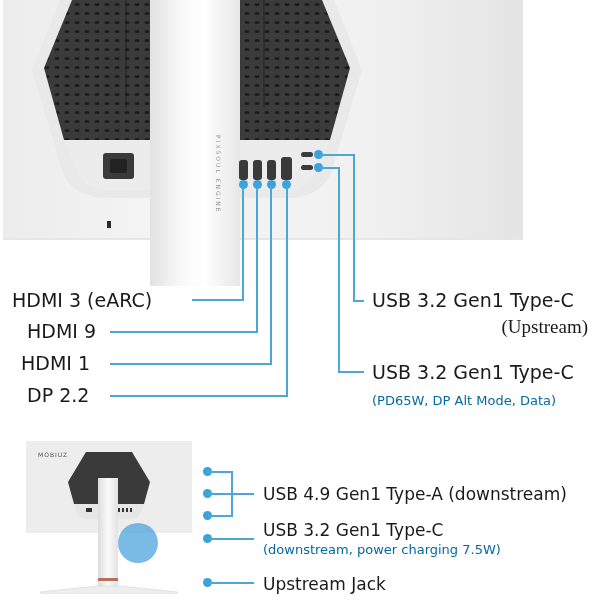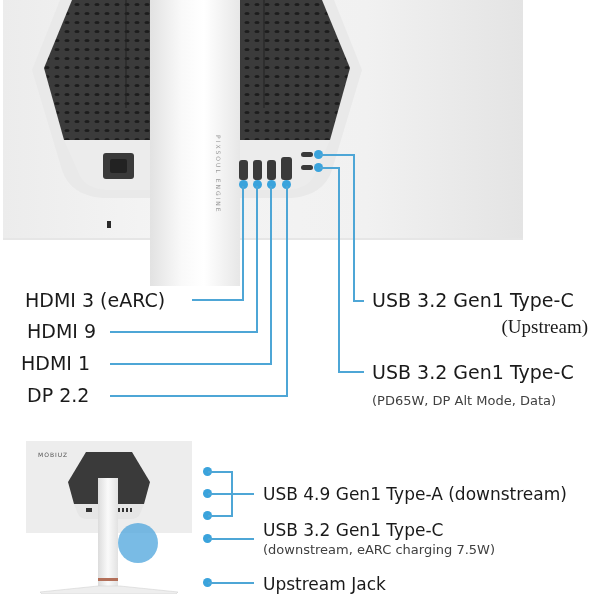--- a/index.html
+++ b/index.html
@@ -17,21 +17,21 @@
   .power-socket::after { content:""; position:absolute; left:7px; top:6px; width:17px; height:14px; background:#222; border-radius:2px; }
   .lock-slot { left:107px; top:221px; width:4px; height:7px; background:#2a2a2a; }
   .port { background:#3a3a3a; border-radius:3px; }
   .port-hdmi { width:9px; height:20px; top:160px; }
   .port-usbc { width:12px; height:5px; border-radius:3px; }
   .dot { width:9px; height:9px; border-radius:50%; background:#3aa3dc; }
   .line-v { width:2px; background:#4ea6d6; }
   .line-h { height:2px; background:#4ea6d6; }
 
   .label-lg { font-size:19px; line-height:22px; white-space:nowrap; color:#1a1a1a; }
-  .label-sm { font-size:13px; line-height:16px; white-space:nowrap; color:#404040; }
+  .label-sm { font-size:13px; line-height:16px; white-space:nowrap; color:#0369a1; }
 
   
   .mini-panel { left:26px; top:441px; width:166px; height:92px; background:#ededed; }
   .mini-logo { left:38px; top:451px; font-size:6px; color:#555; letter-spacing:1px; }
   .mini-hex { left:68px; top:452px; width:82px; height:70px; }
   .mini-stand { left:98px; top:478px; width:20px; height:110px; background:linear-gradient(90deg,#dcdcdc,#fafafa,#e2e2e2); }
   .mini-ring { left:98px; top:578px; width:20px; height:3px; background:#b3705a; }
   .mini-base { left:40px; top:584px; width:138px; height:10px; }
   .mini-highlight { left:118px; top:523px; width:40px; height:40px; border-radius:50%; background:rgba(76,164,220,0.75); }
 </style>
@@ -92,21 +92,21 @@
 <div class="abs line-h" style="left:110px;top:395px;width:178px;"></div>
 
 <div class="abs line-h" style="left:320px;top:154px;width:35px;"></div>
 <div class="abs line-v" style="left:353px;top:154px;height:148px;"></div>
 <div class="abs line-h" style="left:353px;top:300px;width:11px;"></div>
 
 <div class="abs line-h" style="left:320px;top:167px;width:20px;"></div>
 <div class="abs line-v" style="left:338px;top:167px;height:206px;"></div>
 <div class="abs line-h" style="left:338px;top:371px;width:26px;"></div>
 
-<div class="abs label-lg" style="left:25px;top:289px;">HDMI 3 (eARC)</div>
+<div class="abs label-lg" style="left:12px;top:289px;">HDMI 3 (eARC)</div>
 <div class="abs label-lg" style="left:27px;top:320px;">HDMI 9</div>
 <div class="abs label-lg" style="left:21px;top:352px;">HDMI 1</div>
 <div class="abs label-lg" style="left:27px;top:384px;">DP 2.2</div>
 
 <div class="abs label-lg" style="left:372px;top:289px;">USB 3.2 Gen1 Type-C</div>
 <div class="abs label-lg" style="right:12px;top:316px;font-family:Liberation Serif, serif;">(Upstream)</div>
 <div class="abs label-lg" style="left:372px;top:361px;">USB 3.2 Gen1 Type-C</div>
 <div class="abs label-sm" style="left:372px;top:393px;">(PD65W, DP Alt Mode, Data)</div>
 
 <div class="abs mini-panel"></div>
@@ -135,14 +135,14 @@
 
 <div class="abs line-h" style="left:208px;top:471px;width:25px;"></div>
 <div class="abs line-h" style="left:208px;top:515px;width:25px;"></div>
 <div class="abs line-v" style="left:231px;top:471px;height:46px;"></div>
 <div class="abs line-h" style="left:208px;top:493px;width:46px;"></div>
 <div class="abs line-h" style="left:208px;top:538px;width:46px;"></div>
 <div class="abs line-h" style="left:208px;top:582px;width:46px;"></div>
 
 <div class="abs label-lg" style="left:263px;top:483px;font-size:17px;">USB 4.9 Gen1 Type-A (downstream)</div>
 <div class="abs label-lg" style="left:263px;top:519px;font-size:17px;">USB 3.2 Gen1 Type-C</div>
-<div class="abs label-sm" style="left:263px;top:542px;">(downstream, eARC charging 7.5W)</div>
+<div class="abs label-sm" style="left:263px;top:542px;">(downstream, power charging 7.5W)</div>
 <div class="abs label-lg" style="left:263px;top:573px;font-size:17px;">Upstream Jack</div>
 
 </body></html>

